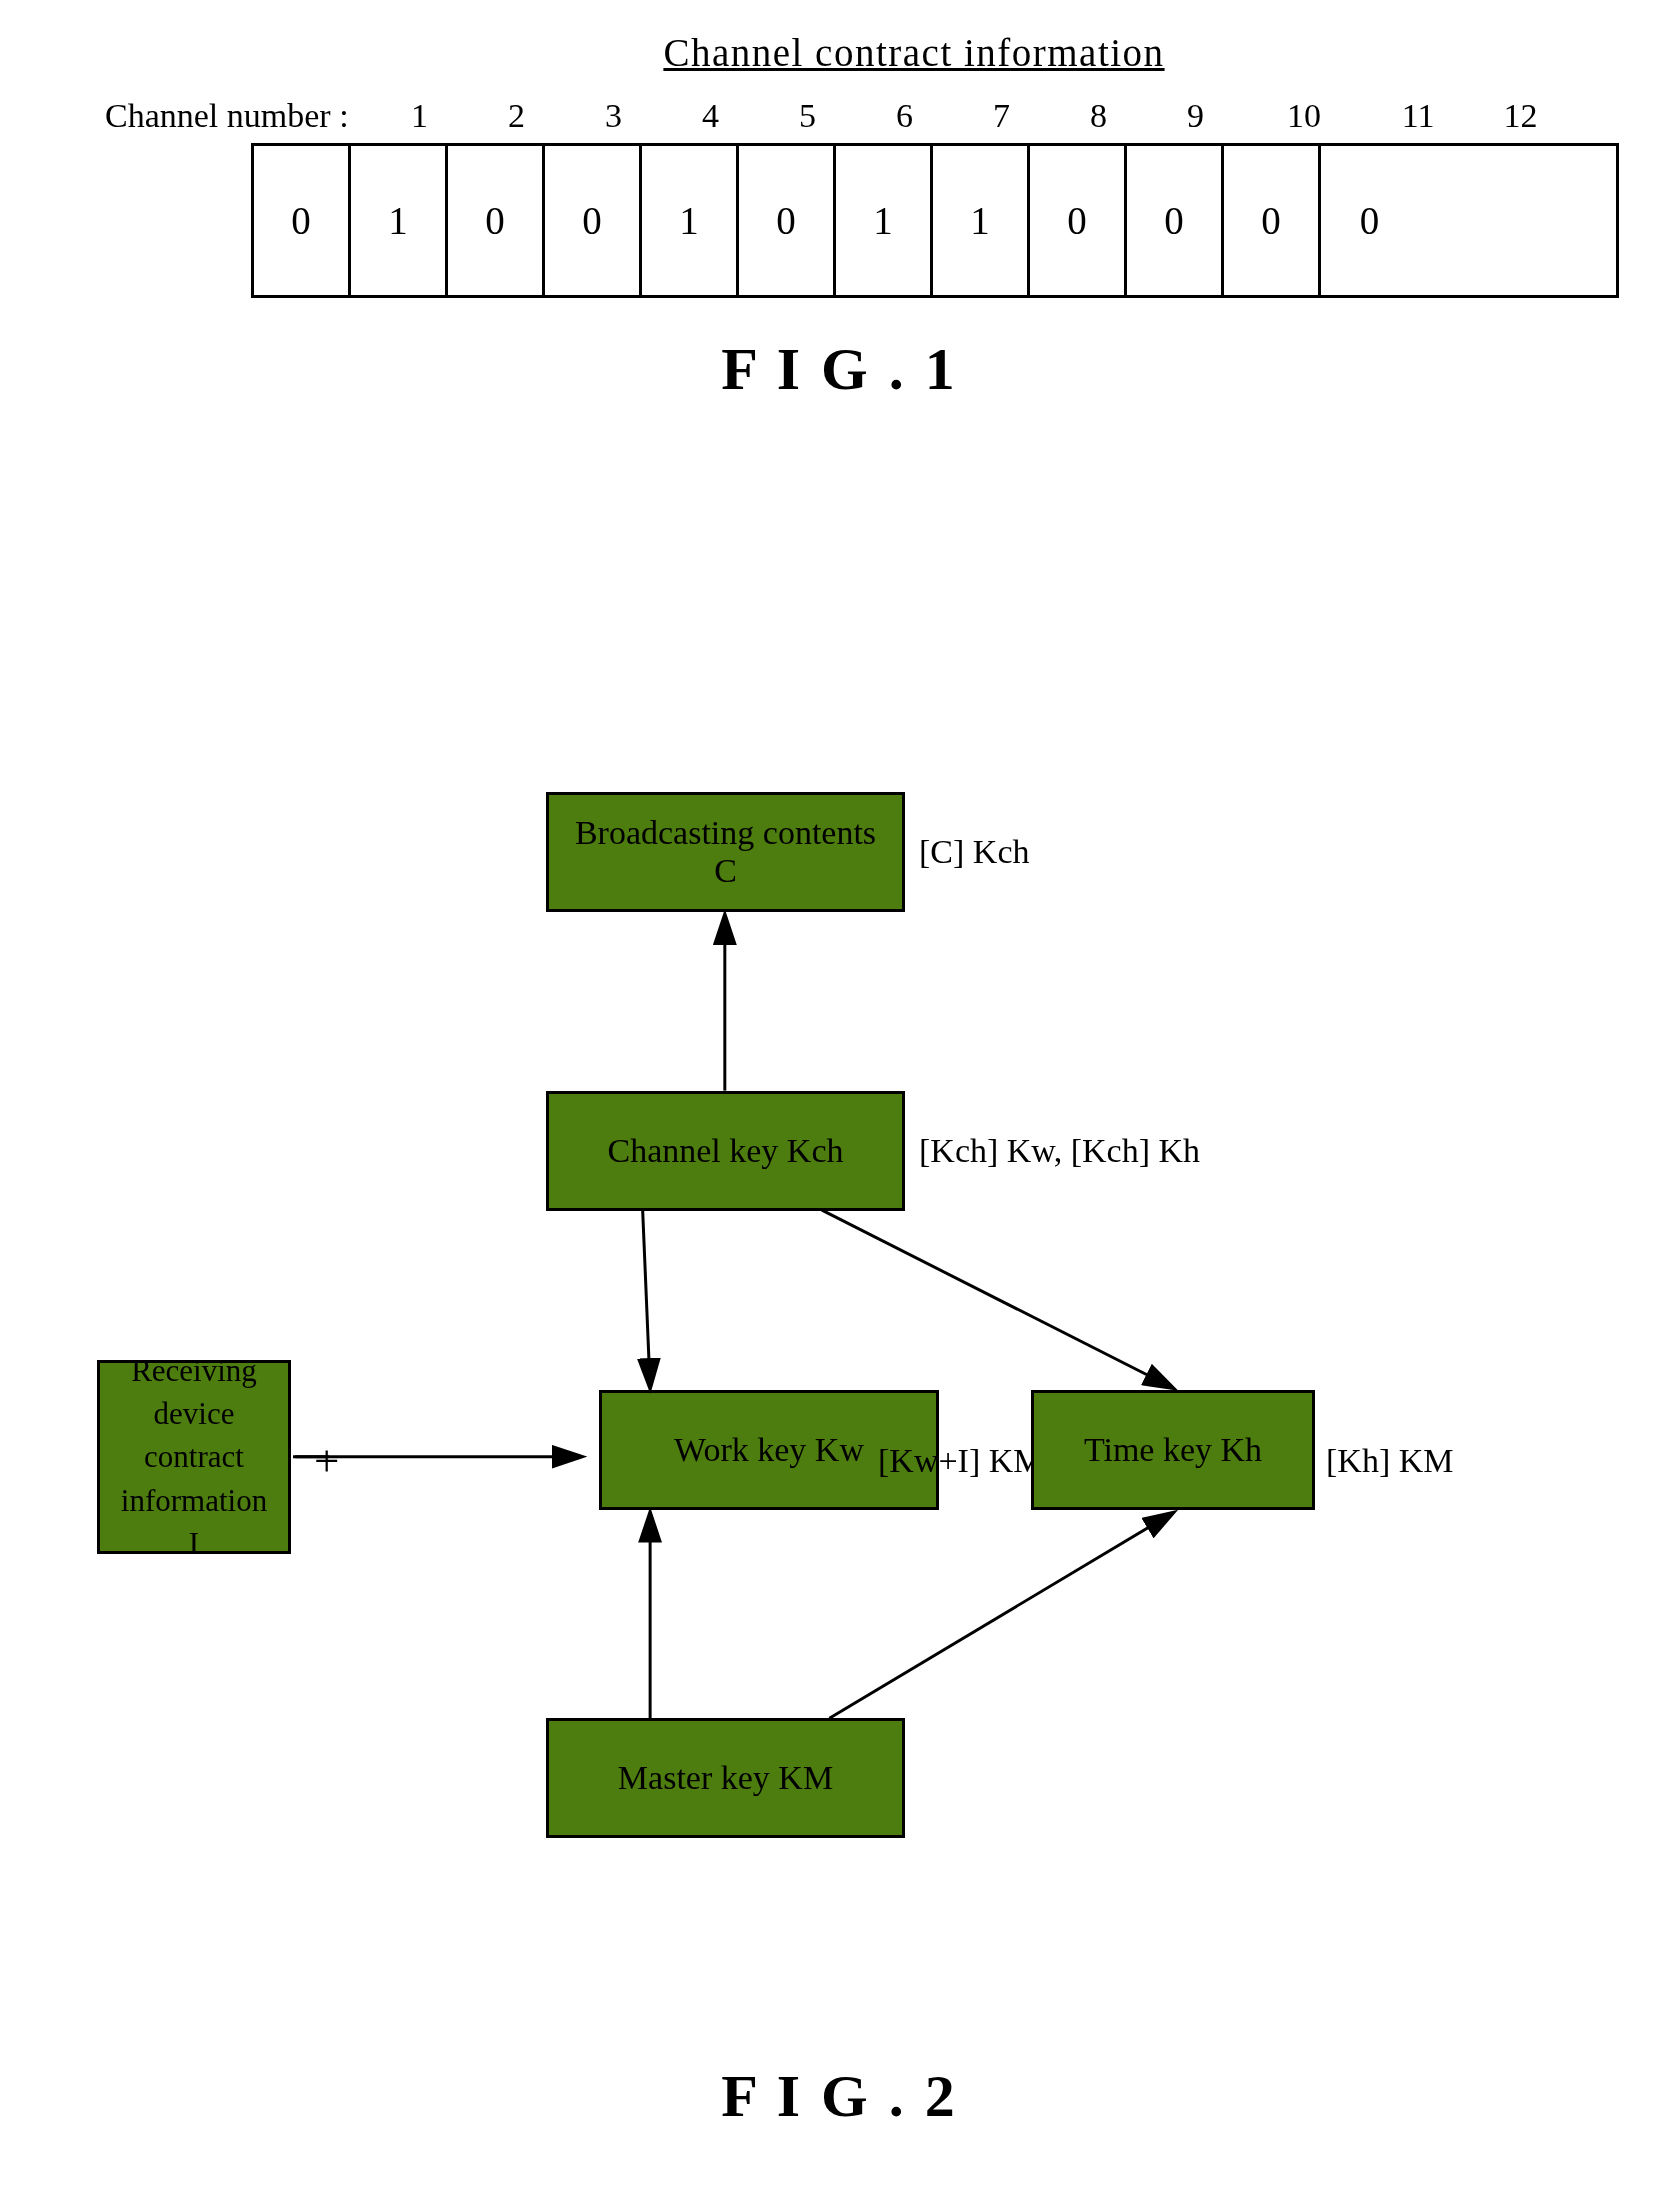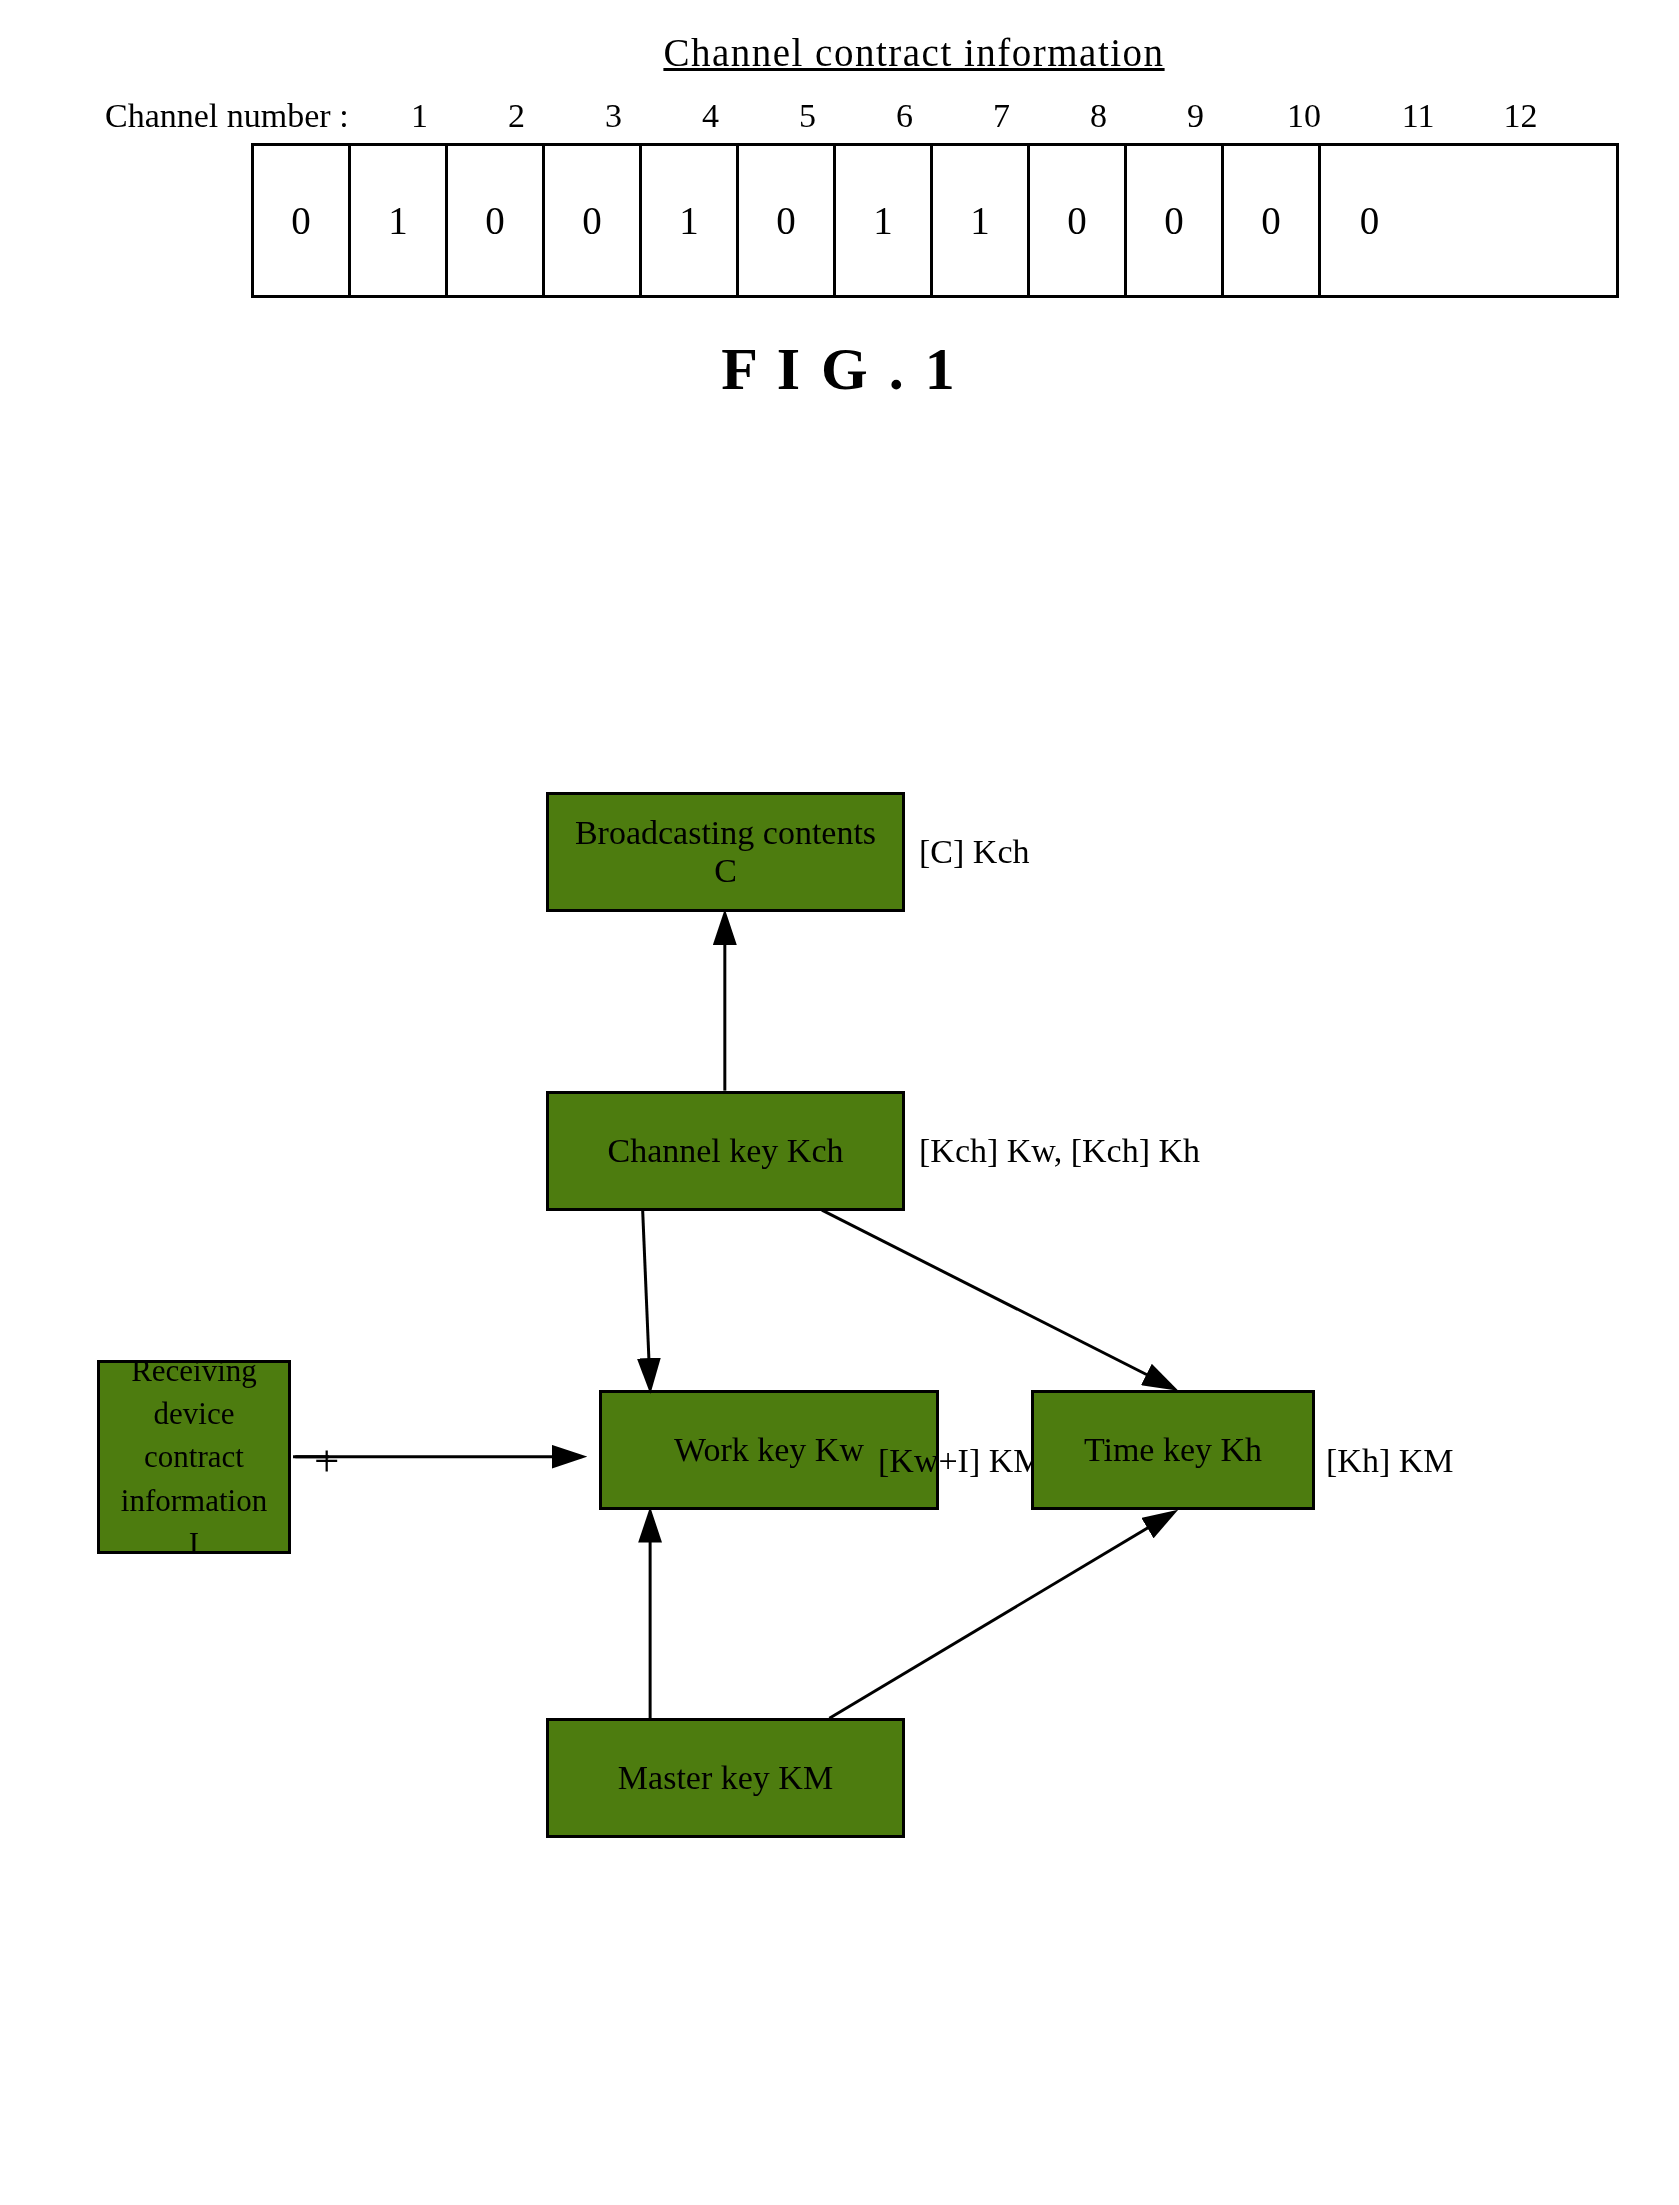--- a/index.html
+++ b/index.html
@@ -307,14 +307,15 @@
 
       <line x1="1110" y1="1300" x2="1570" y2="1025" stroke="#000" stroke-width="4" marker-end="url(#arrowhead)"></line>
 
       <line x1="395" y1="950" x2="778" y2="950" stroke="#000" stroke-width="4" marker-end="url(#arrowhead)"></line>
 
       <line x1="392" y1="950" x2="440" y2="950" stroke="#000" stroke-width="4"></line>
     </svg>
 
   </div>
 
+  <div class="fig2-label">F I G . 2</div>
 </div>
 
 
 </body></html>

